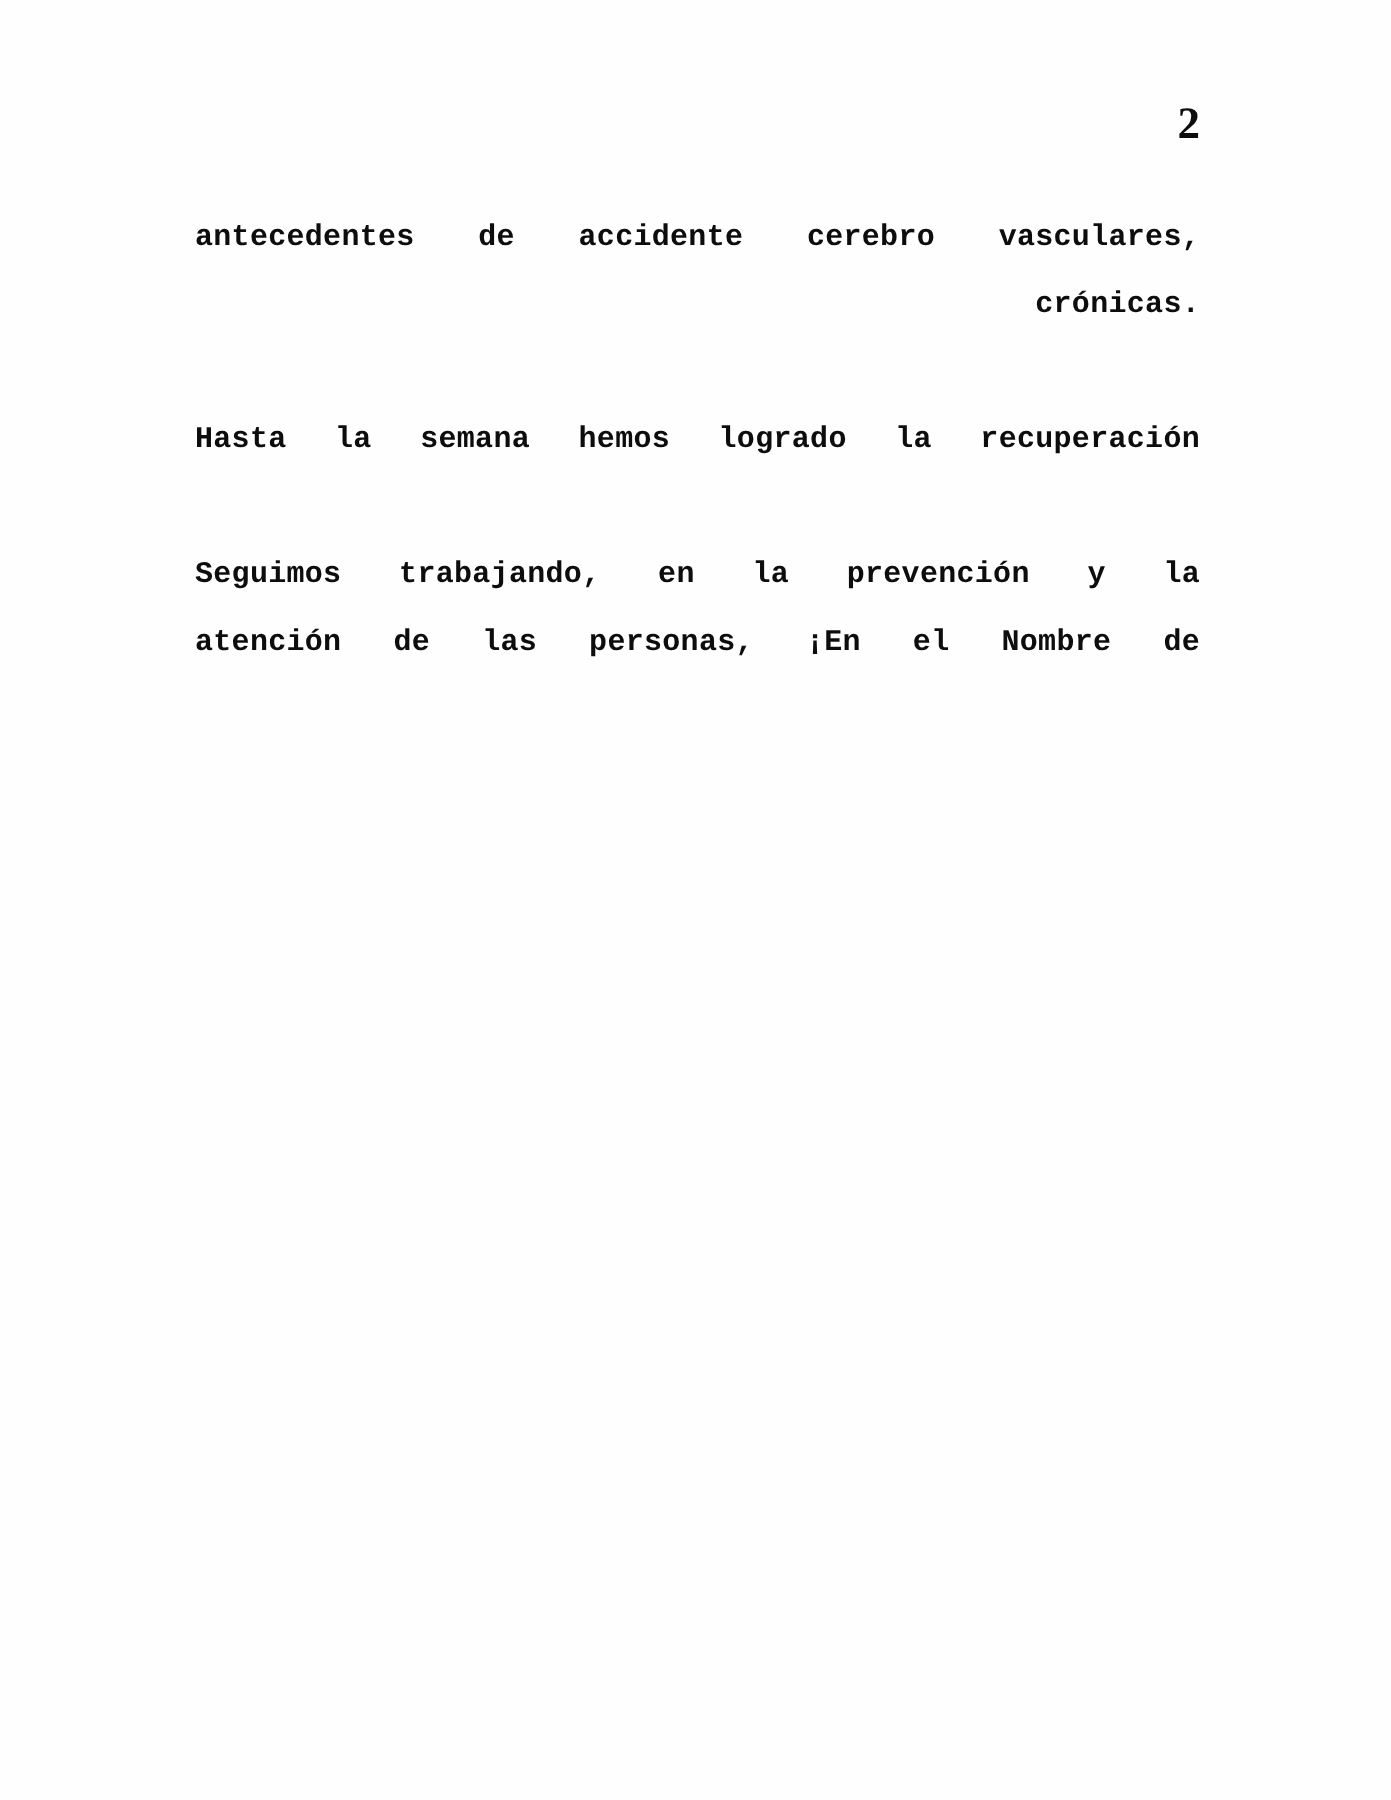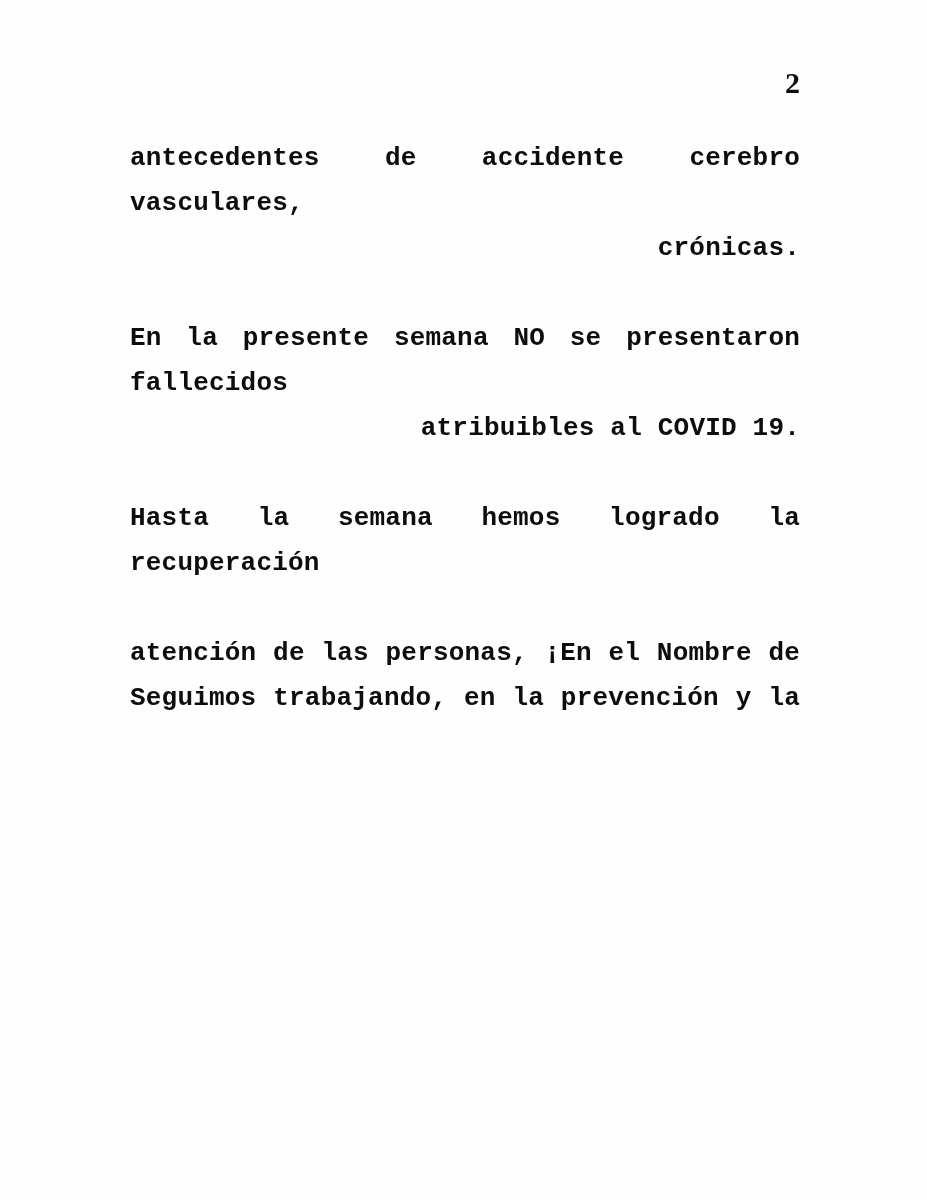--- a/index.html
+++ b/index.html
@@ -33,21 +33,21 @@
     line-height: 30px;
     color: #0d0d0d;
   }
   .body-text {
     position: absolute;
     left: 130px;
     top: 136px;
     width: 670px;
     color: #0d0d0d;
     font-weight: bold;
-    font-size: 26px;
+    font-size: 20px;
     line-height: 45px;
     letter-spacing: 0.2px;
   }
   .paragraph {
     margin: 0 0 45px 0;
   }
   .line {
     width: 670px;
     text-align: right;
     white-space: pre;
@@ -65,28 +65,24 @@
 
   <div class="page-number">2</div>
 
   <div class="body-text">
 
     <div class="paragraph">
       <div class="line fill">antecedentes de accidente cerebro vasculares,</div>
       <div class="line">crónicas.</div>
     </div>
 
-    <div class="paragraph">
-      <div class="line fill">En la presente semana NO se presentaron fallecidos</div>
-      <div class="line">atribuibles al COVID 19.</div>
-    </div>
 
     <div class="paragraph">
       <div class="line fill">Hasta la semana hemos logrado la recuperación</div>
     </div>
 
     <div class="paragraph">
+      <div class="line fill">Seguimos trabajando, en la prevención y la</div>
       <div class="line fill">atención de las personas, ¡En el Nombre de</div>
-      <div class="line fill">Seguimos trabajando, en la prevención y la</div>
     </div>
 
   </div>
 </div>
 
 </body></html>

